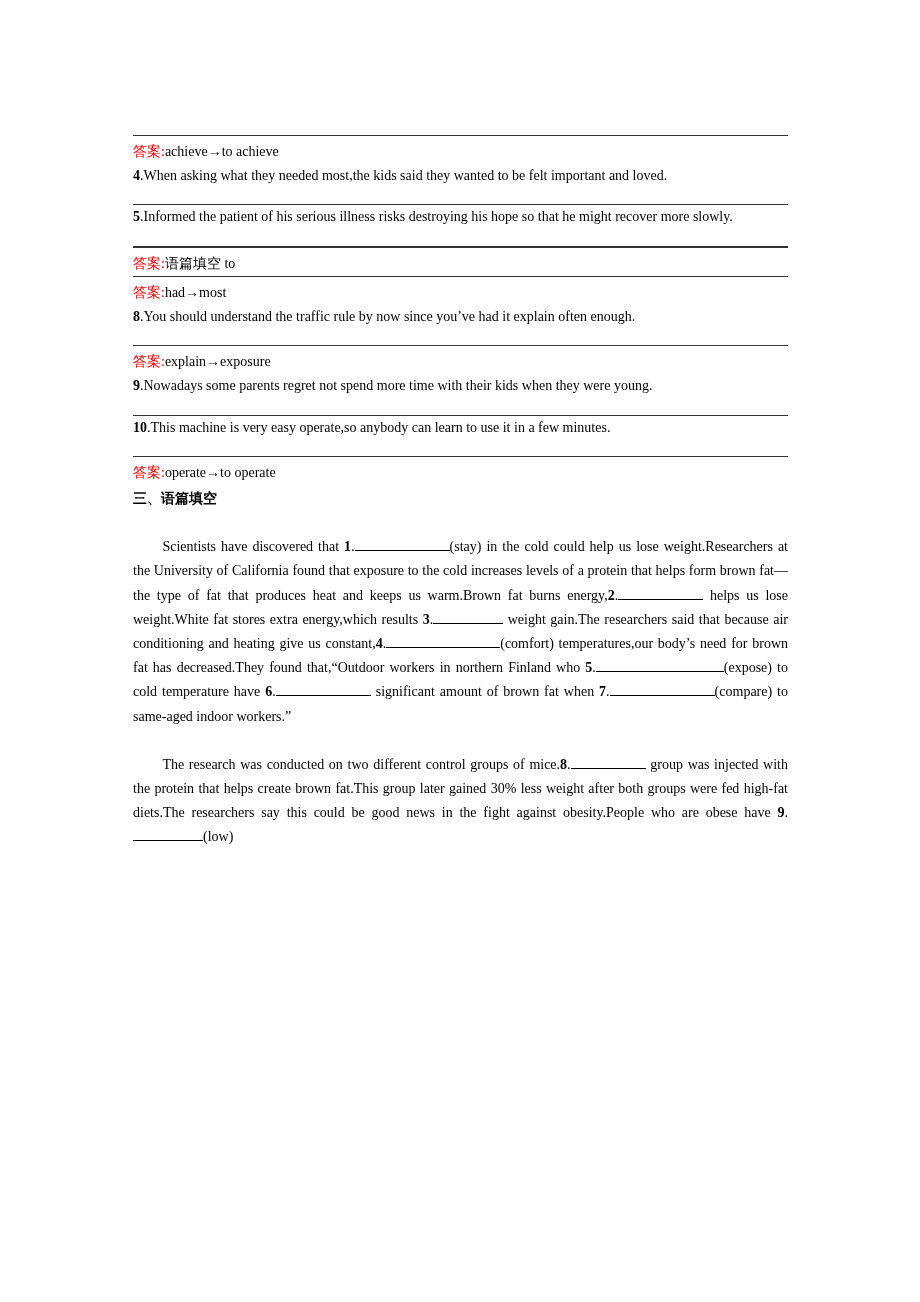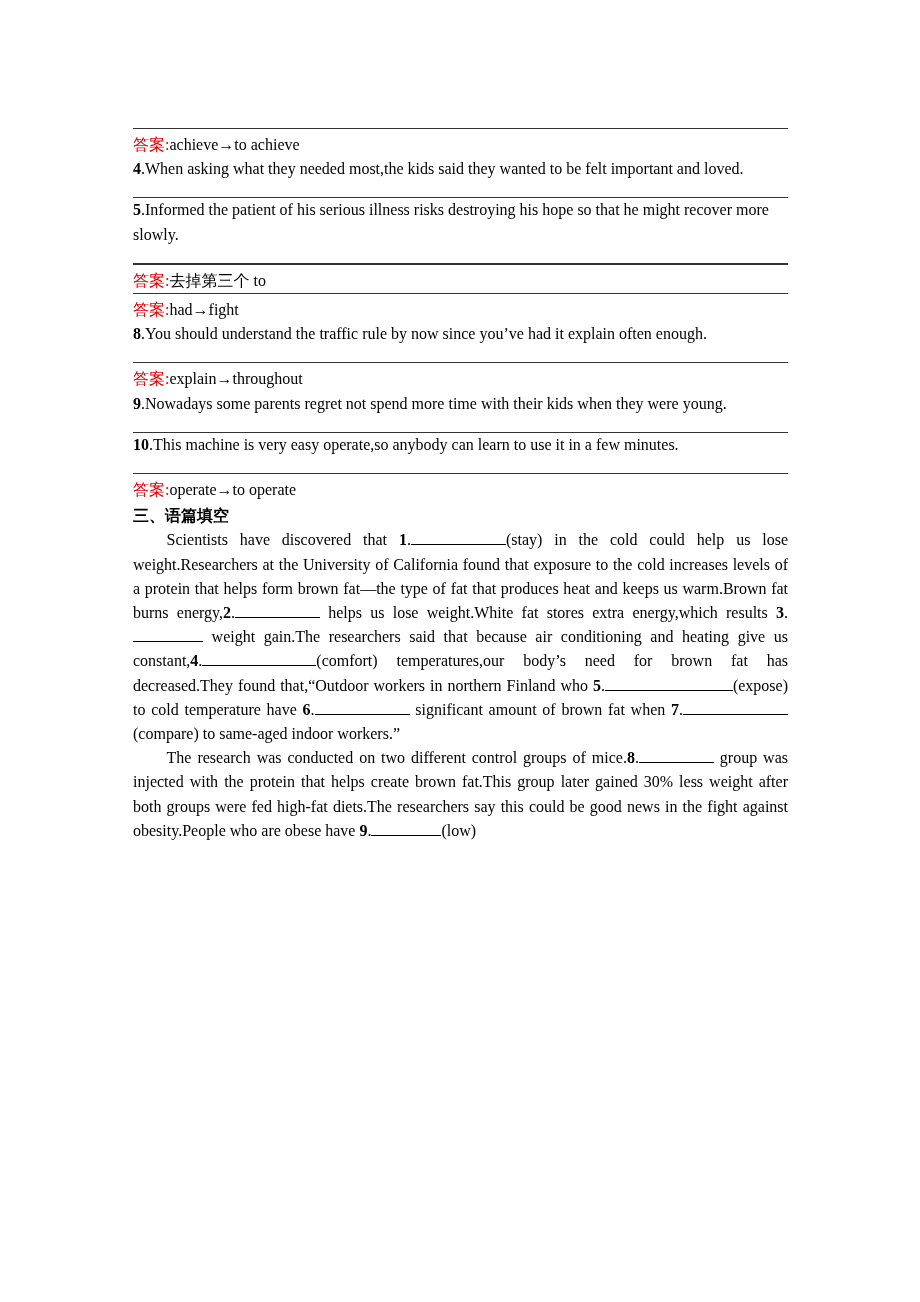--- a/index.html
+++ b/index.html
@@ -3,34 +3,34 @@
 <meta charset="utf-8">
 <style>
   :root { --red:#e10000; --rule:#333333; --ink:#000000; }
   html,body { margin:0; padding:0; background:#ffffff; }
   body {
     width:920px; height:1302px; position:relative; overflow:hidden;
     font-family:"Liberation Serif","DejaVu Serif",serif;
     color:var(--ink);
   }
   .content {
-    position:absolute; left:133px; top:128px; width:655px;
-    font-size:16px; line-height:24.2px;
+    position:absolute; left:133px; top:135px; width:655px;
+    font-size:14px; line-height:24.2px;
   }
   hr.rule {
     border:none; border-top:1.5px solid var(--rule);
     margin:0; width:100%;
   }
   p { margin:0; }
   .answer { margin-top:4px; }
   .answer .label { color:var(--red); }
   .sentence { margin-bottom:16px; }
   .sentence b, .cloze b { font-weight:bold; }
   .section-title { font-weight:bold; margin-top:2px;font-family:Liberation Serif, serif; }
-  .cloze { text-indent:2.1em; text-align:justify; }
+  .cloze { text-indent:2.1em; text-align:justify;margin-top:24px; }
   .blank {
     display:inline-block;
     border-bottom:1px solid #000;
     height:0.85em;
   }
 </style>
 </head>
 <body>
 
 <div class="content">
@@ -38,28 +38,28 @@
   <hr class="rule">
   <p class="answer"><span class="label">答案:</span><span>achieve→to achieve</span></p>
   <p class="sentence"><b>4</b><span>.When asking what they needed most,the kids said they wanted to be felt important and loved.</span></p>
 
   <hr class="rule">
   <p class="sentence"><b>5</b><span>.Informed the patient of his serious illness risks destroying his hope so that he might recover more slowly.</span></p>
 
   <hr class="rule">
 
   <hr class="rule">
-  <p class="answer"><span class="label">答案:</span><span>去掉第三个 to</span></p>
+  <p class="answer"><span class="label">答案:</span><span>语篇填空 to</span></p>
 
   <hr class="rule">
-  <p class="answer"><span class="label">答案:</span><span>had→fight</span></p>
+  <p class="answer"><span class="label">答案:</span><span>had→most</span></p>
   <p class="sentence"><b>8</b><span>.You should understand the traffic rule by now since you’ve had it explain often enough.</span></p>
 
   <hr class="rule">
-  <p class="answer"><span class="label">答案:</span><span>explain→throughout</span></p>
+  <p class="answer"><span class="label">答案:</span><span>explain→exposure</span></p>
   <p class="sentence"><b>9</b><span>.Nowadays some parents regret not spend more time with their kids when they were young.</span></p>
 
   <hr class="rule">
   <p class="sentence"><b>10</b><span>.This machine is very easy operate,so anybody can learn to use it in a few minutes.</span></p>
 
   <hr class="rule">
   <p class="answer"><span class="label">答案:</span><span>operate→to operate</span></p>
 
   <p class="section-title">三、语篇填空</p>
 

